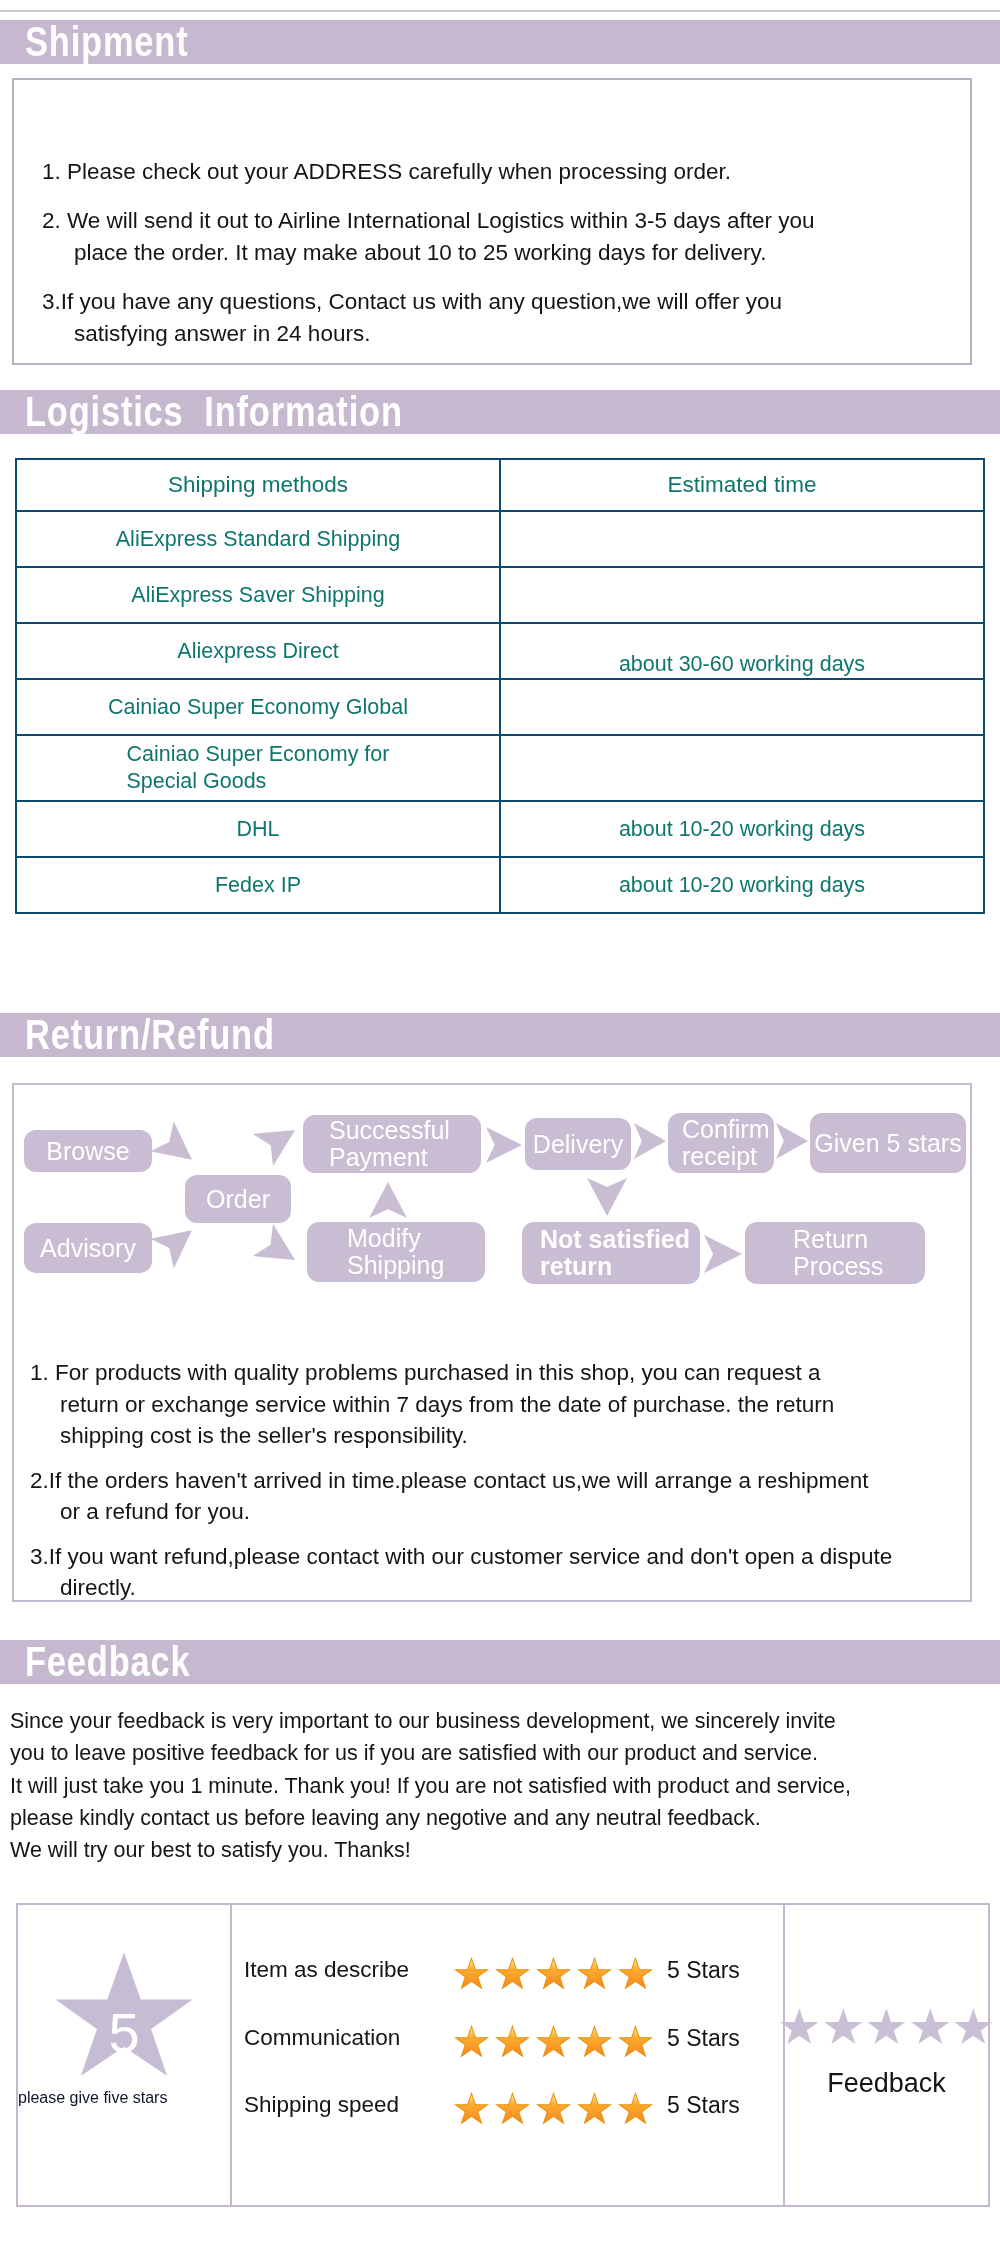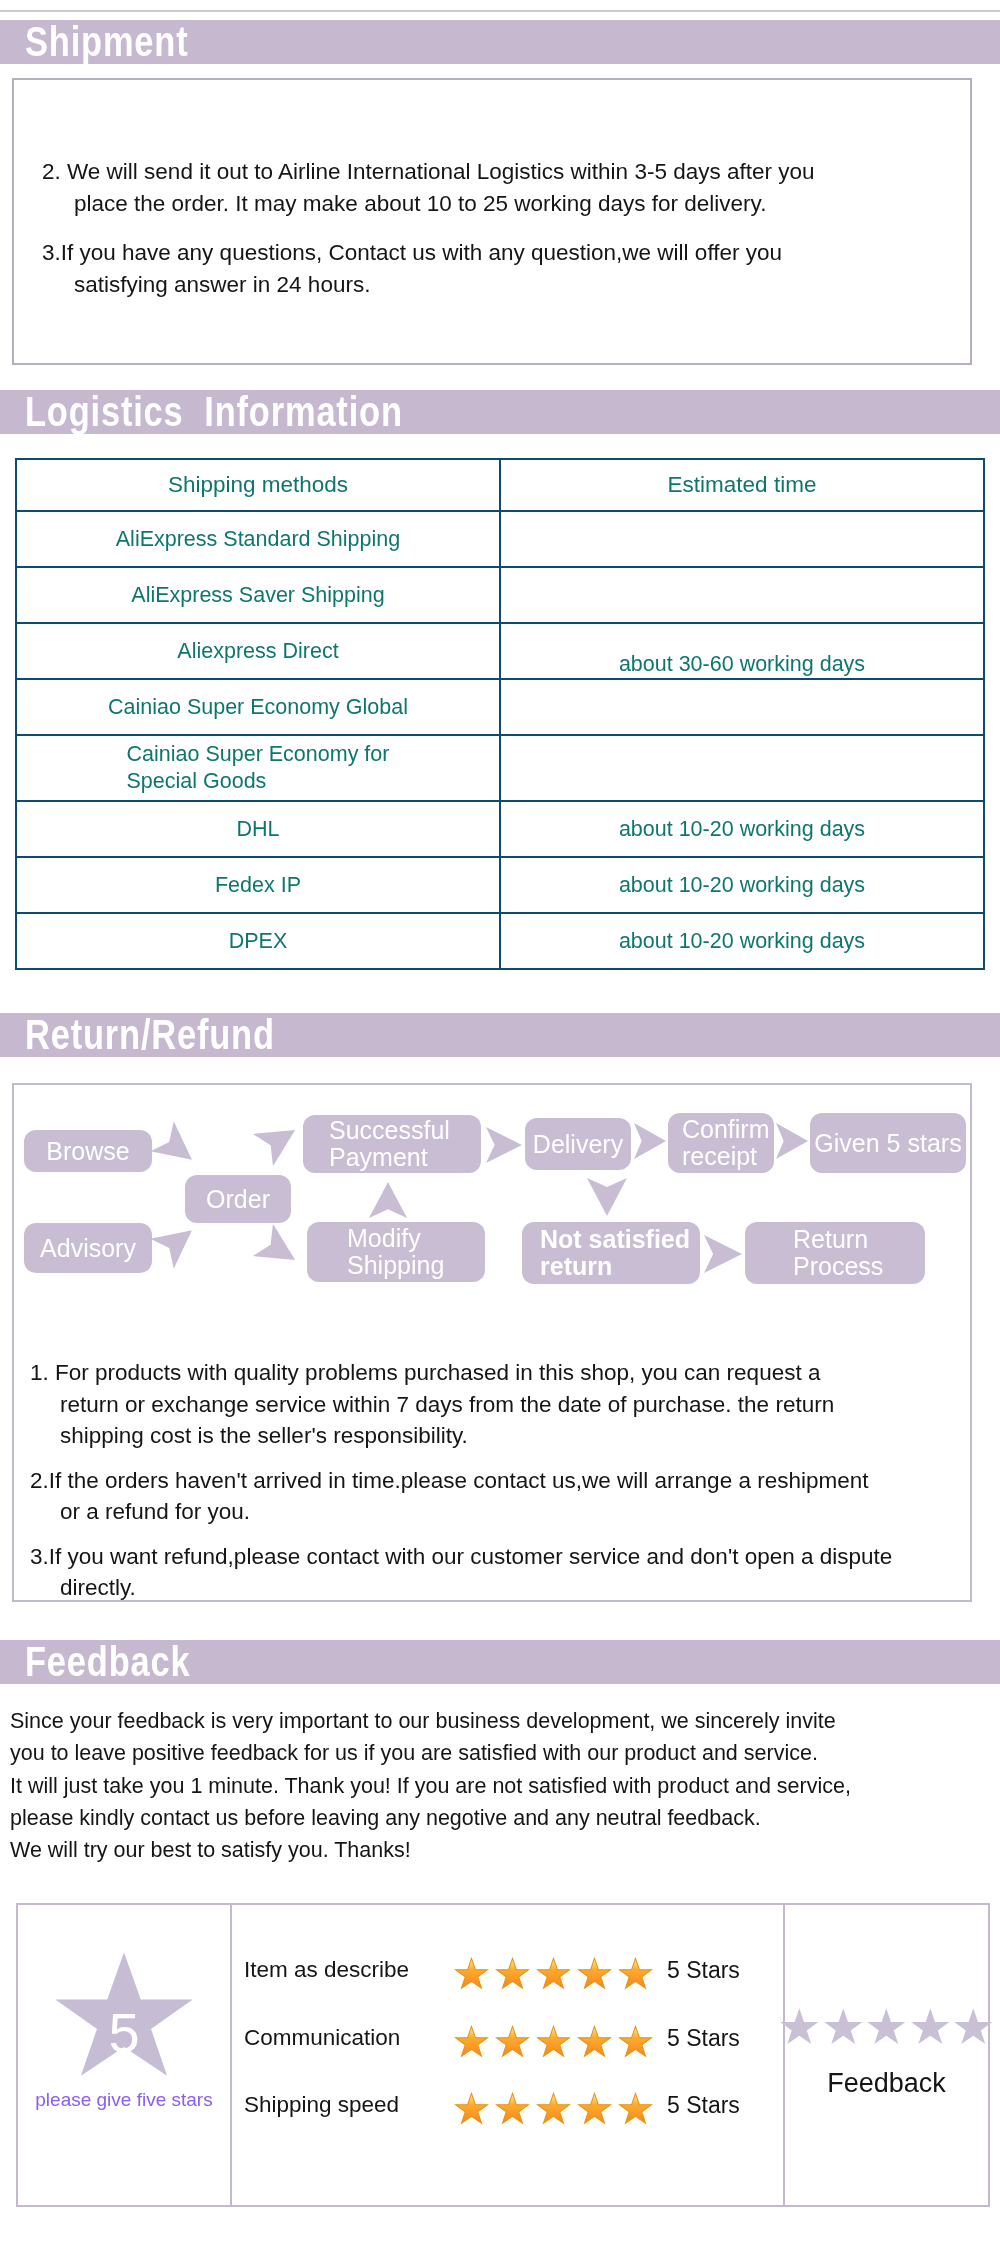--- a/index.html
+++ b/index.html
@@ -74,21 +74,21 @@
                     border:2px solid #c4b8cf; display:flex; }
   .fb-col { position:relative; height:100%; }
   .fb-col1 { width:214px; border-right:2px solid #c4b8cf; }
   .fb-col2 { width:553px; border-right:2px solid #c4b8cf; }
   .fb-col3 { flex:1; }
 
   .bigstar-wrap { position:absolute; top:42px; left:50%; transform:translateX(-50%); width:146px; height:140px; }
   .bigstar-wrap svg { width:146px; height:140px; }
   .bigstar-num { position:absolute; top:58px; left:0; width:100%; text-align:center;
                  color:#fff; font-size:56px; line-height:1; }
-  .fb-caption { position:absolute; top:184px; left:0; width:100%; text-align:center; font-size:19px; color:#8b5cf6; }
+  .fb-caption { position:absolute; top:184px; left:0; width:100%; font-size:16px; color:#0f172a; }
 
   .fb-row { position:absolute; left:12px; height:40px; display:flex; }
   .fb-row.r1 { top:52px; } .fb-row.r2 { top:120px; } .fb-row.r3 { top:187px; }
   .fb-label { width:210px; font-size:22.5px; }
   .fb-stars { display:flex; gap:6px; }
   .star-orange { width:35px; height:34px; }
   .fb-value { margin-left:14px; font-size:23px; }
 
   .fb3-stars { position:absolute; top:101px; left:-6px; width:calc(100% + 12px);
                display:flex; justify-content:center; gap:3px; }
@@ -110,20 +110,21 @@
 </svg>
 
 <div class="page">
 
   <div class="topline"></div>
 
   <div class="bar" id="bar-shipment">
     <span>Shipment</span>
   </div>
   <div id="box-shipment" class="numlist">
+    <div class="item">1. Please check out your ADDRESS carefully when processing order.</div>
     <div class="item">2. We will send it out to Airline International Logistics within 3-5 days after you
 place the order. It may make about 10 to 25 working days for delivery.</div>
     <div class="item">3.If you have any questions, Contact us with any question,we will offer you
 satisfying answer in 24 hours.</div>
   </div>
 
   <div class="bar" id="bar-logistics">
     <span>Logistics  Information</span>
   </div>
   <table id="table-logistics">
@@ -152,24 +153,20 @@
       <td><span class="cellspan">Cainiao Super Economy for
 Special Goods</span></td>
       <td></td>
     </tr>
     <tr>
       <td><span class="cellspan">DHL</span></td>
       <td>about 10-20 working days</td>
     </tr>
     <tr>
       <td><span class="cellspan">Fedex IP</span></td>
-      <td>about 10-20 working days</td>
-    </tr>
-    <tr>
-      <td><span class="cellspan">DPEX</span></td>
       <td>about 10-20 working days</td>
     </tr>
   </tbody>
     </table>
 
   <div class="bar" id="bar-return">
     <span>Return/Refund</span>
   </div>
   <div id="box-return">
     <div class="node n-browse">Browse</div>

